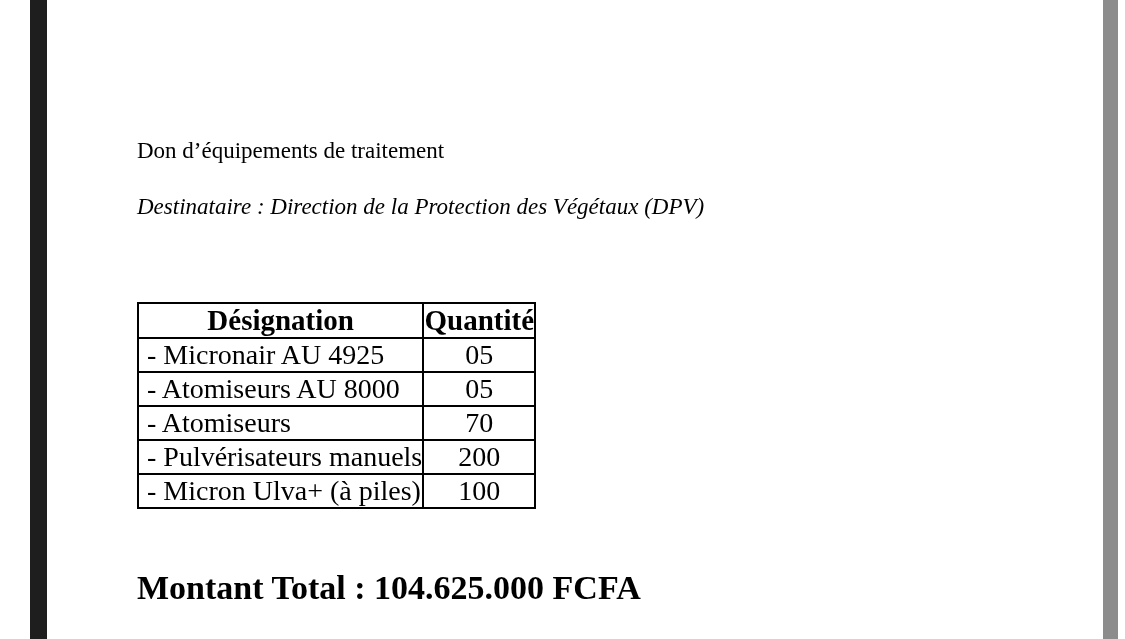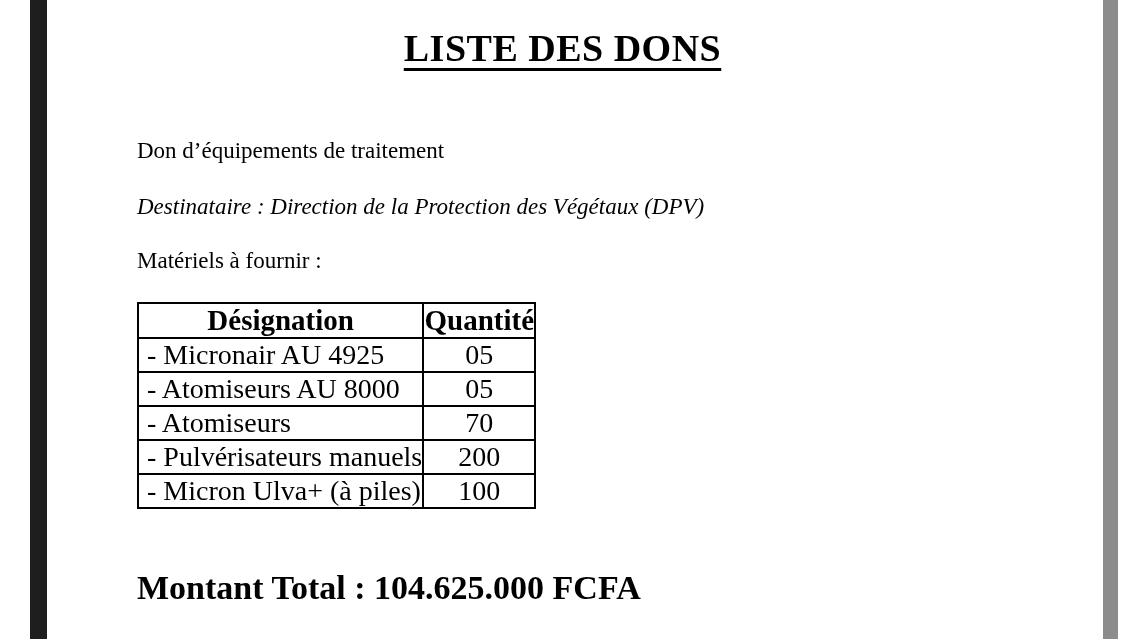--- a/index.html
+++ b/index.html
@@ -74,25 +74,23 @@
   }
 </style>
 </head>
 <body>
 
 <div class="page">
 
   <div class="edge-bar-left"></div>
   <div class="edge-bar-right"></div>
 
-  <div class="doc-title">LISTE DES DONS</div>
 
   <p class="para para-1">Don d’équipements de traitement</p>
   <p class="para para-2">Destinataire : Direction de la Protection des Végétaux (DPV)</p>
-  <p class="para para-3">Matériels à fournir :</p>
 
   <table class="don-table">
     <colgroup>
       <col class="col-designation">
       <col class="col-quantite">
     </colgroup>
     <thead>
       <tr>
         <th>Désignation</th>
         <th>Quantité</th>

